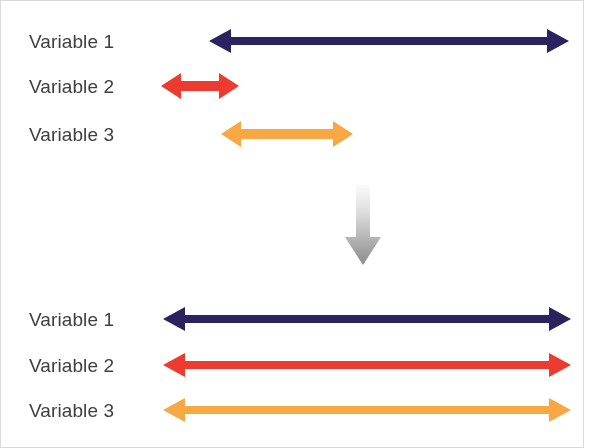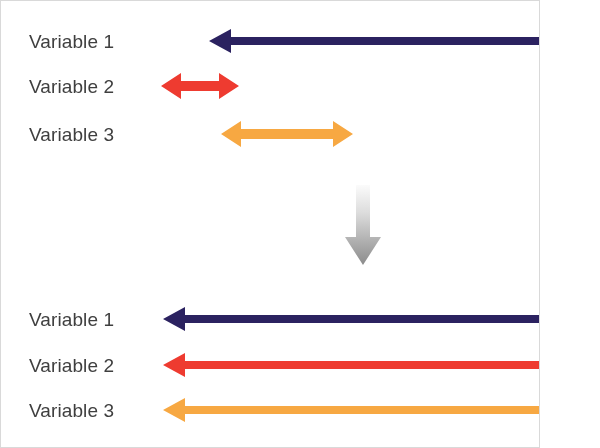--- a/index.html
+++ b/index.html
@@ -5,21 +5,21 @@
   html, body {
     margin: 0;
     padding: 0;
     background: #ffffff;
   }
   body {
     font-family: "Liberation Sans", sans-serif;
   }
   #canvas {
     position: relative;
-    width: 540px;
+    width: 584px;
     height: 448px;
     background: #ffffff;
     border: 1px solid #d9d9d9;
     box-sizing: border-box;
     overflow: hidden;
   }
   .row-label {
     position: absolute;
     font-family: "Liberation Sans", sans-serif;
     font-size: 19px;

